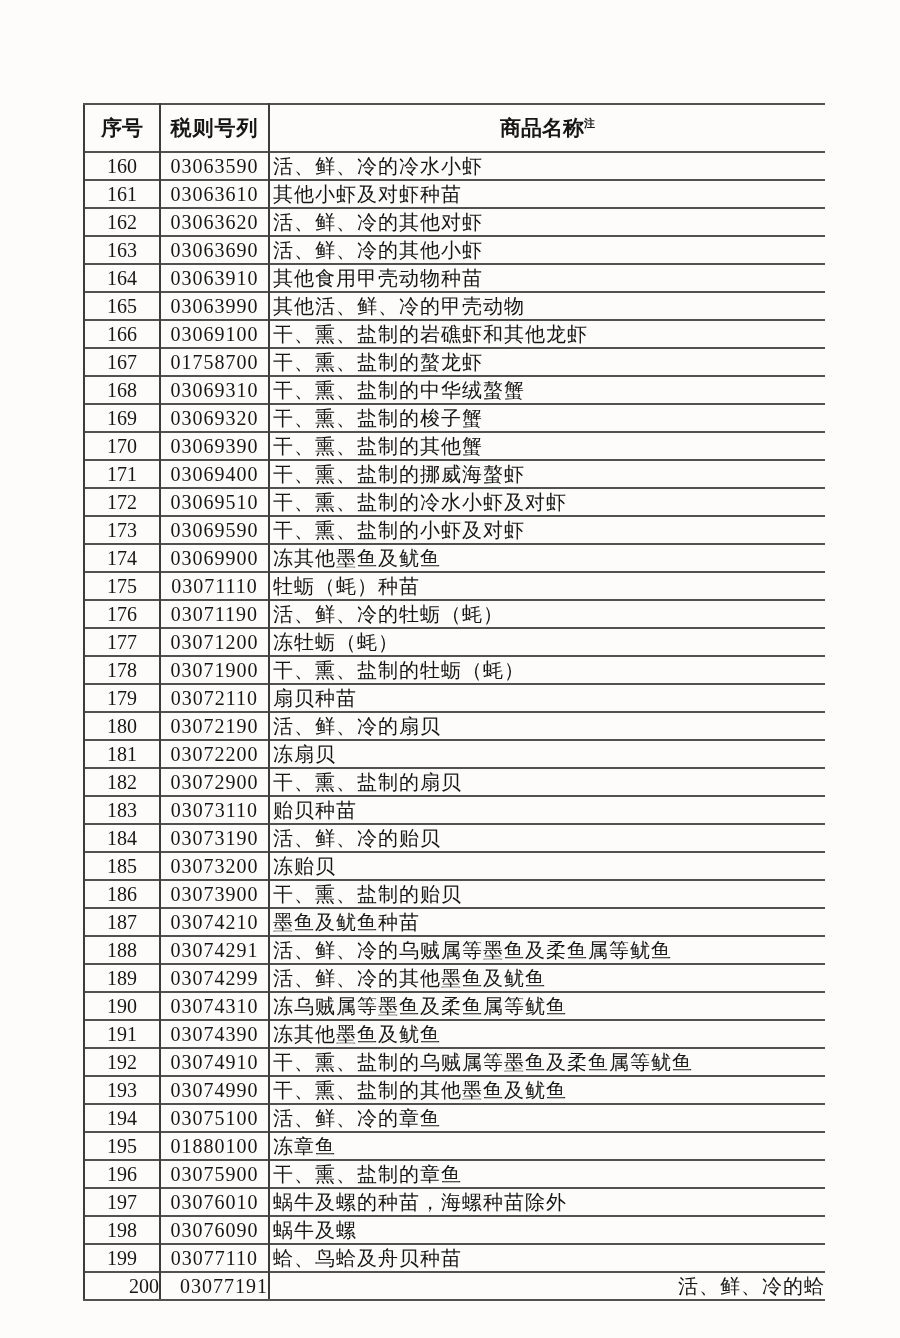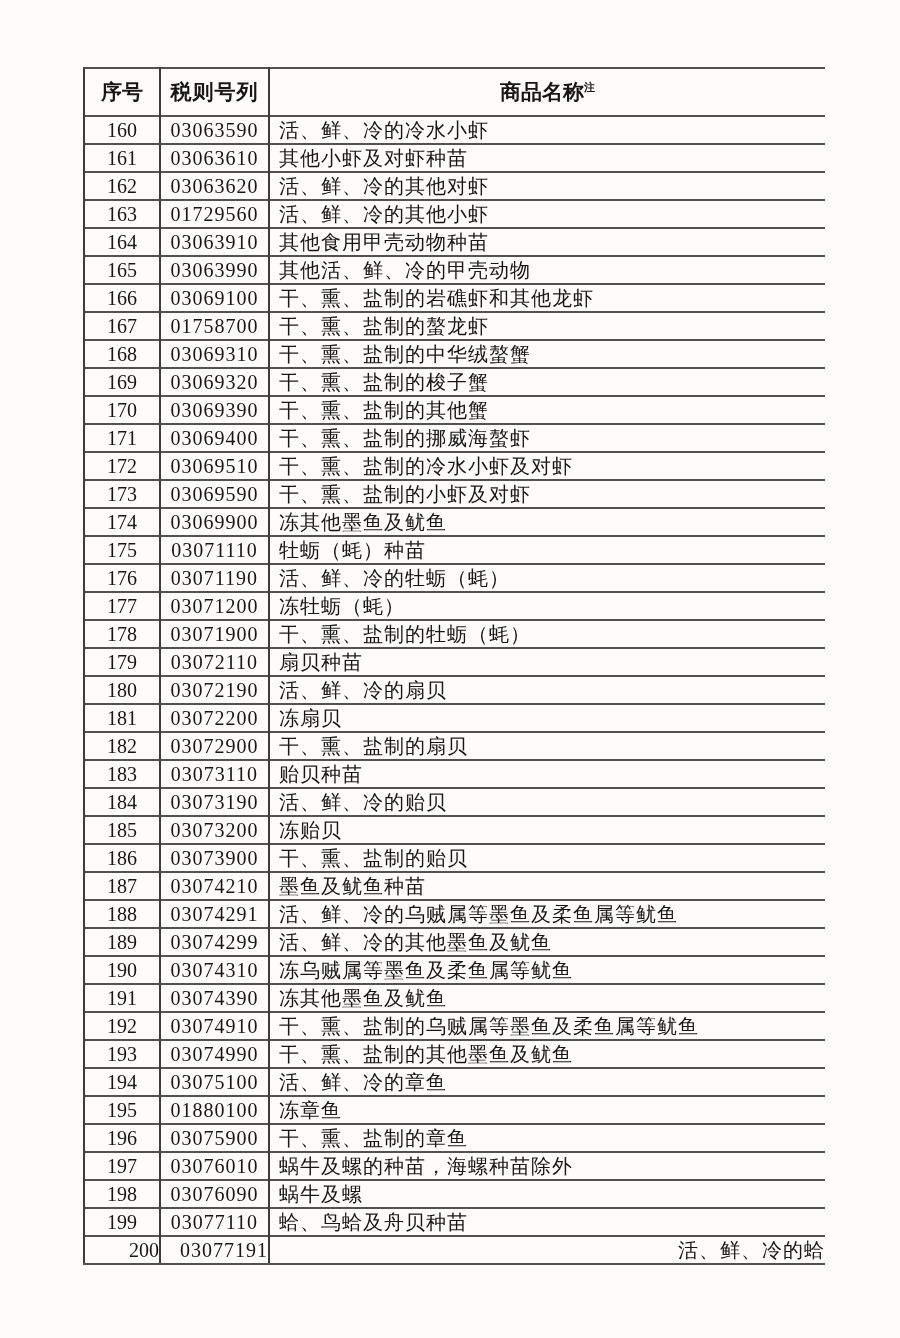--- a/index.html
+++ b/index.html
@@ -16,21 +16,21 @@
   }
   .page {
     position: relative;
     width: 900px;
     height: 1338px;
   }
   table.tariff {
     border-collapse: collapse;
     table-layout: fixed;
     width: 741px;
-    margin: 67px 0 0 83px;
+    margin: 103px 0 0 83px;
   }
   col.c1 { width: 76px; }
   col.c2 { width: 109px; }
   col.c3 { width: 556px; }
   th, td {
     border-top: 2px solid #525252;
     padding: 0;
     vertical-align: middle;
     font-size: 20px;
     line-height: 1;
@@ -39,21 +39,21 @@
   }
   thead th {
     height: 46px;
     font-weight: bold;
     font-size: 21px;
     text-align: center;
   }
   tbody td { height: 26px; text-align: center; }
   .cell-no   { border-left: 2px solid #3c3c3c; border-right: 2px solid #3c3c3c; }
   .cell-code { border-right: 2px solid #3c3c3c; letter-spacing: 1px; }
-  .cell-name { text-align: left; padding-left: 9px; letter-spacing: 1px; }
+  .cell-name { text-align: left; padding-left: 3px; letter-spacing: 1px; }
   tbody tr:last-child td { border-bottom: 2px solid #525252; text-align: right; }
   sup.note {
     font-size: 11px;
     font-weight: bold;
     vertical-align: super;
     letter-spacing: 0;
   }
 </style>
 </head>
 <body>
@@ -87,21 +87,21 @@
     </tr>
 
     <tr>
       <td class="cell-no">162</td>
       <td class="cell-code">03063620</td>
       <td class="cell-name">活、鲜、冷的其他对虾</td>
     </tr>
 
     <tr>
       <td class="cell-no">163</td>
-      <td class="cell-code">01729560</td>
+      <td class="cell-code">03063690</td>
       <td class="cell-name">活、鲜、冷的其他小虾</td>
     </tr>
 
     <tr>
       <td class="cell-no">164</td>
       <td class="cell-code">03063910</td>
       <td class="cell-name">其他食用甲壳动物种苗</td>
     </tr>
 
     <tr>

